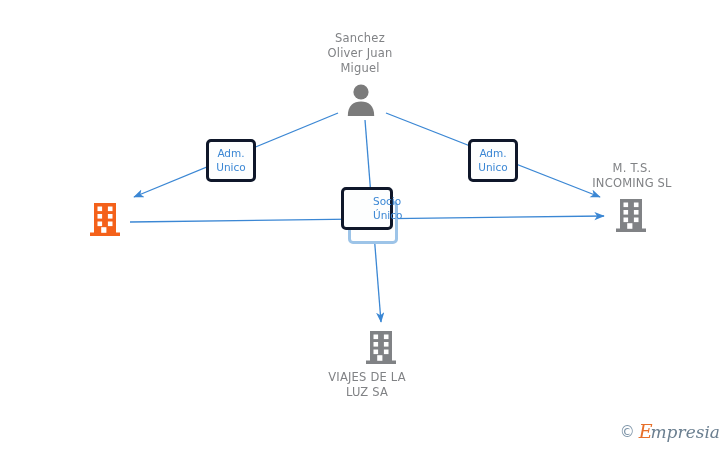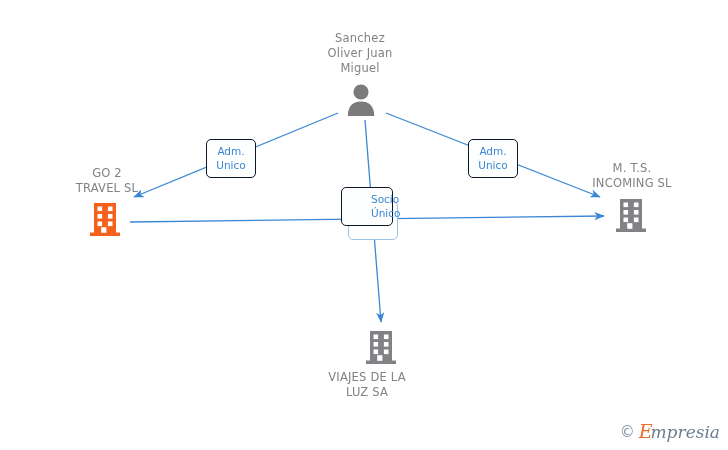--- a/index.html
+++ b/index.html
@@ -27,21 +27,21 @@
     white-space:pre-line;
     user-select:none;
   }
 
   
   .node-icon{position:absolute;}
 
   
   .tag{
     position:absolute;
-    border:1px solid #0f172a;
+    border:3px solid #0f172a;
     border-radius:5px;
     background:#fdfefe;
     color:#3b87d4;
     font-size:10.5px;
     line-height:14px;
     text-align:center;
     padding:4px 6px 5px 6px;
     white-space:pre-line;
     box-sizing:border-box;
     user-select:none;
@@ -100,22 +100,20 @@
 Oliver Juan
 Miguel</div>
 
   <div class="node-icon" style="left:344px;top:82px;width:34px;height:34px;">
     <svg width="34" height="34" viewBox="0 0 34 34" xmlns="http://www.w3.org/2000/svg">
       <circle cx="17" cy="10" r="7.6" fill="#7b7b7b"></circle>
       <path d="M3.8 34 C3.8 23.6 9.6 19.6 17 19.6 C24.4 19.6 30.2 23.6 30.2 34 Z" fill="#7b7b7b"></path>
     </svg>
   </div>
 
-  <div class="node-label" style="left:48px;top:166px;width:118px;">GO 2
-TRAVEL  SL</div>
 
   <div class="node-icon" style="left:88px;top:203px;width:34px;height:33px;">
     <svg width="34" height="33" viewBox="0 0 34 33" xmlns="http://www.w3.org/2000/svg">
       <rect x="6" y="0" width="22" height="30" fill="#f4611a"></rect>
       <rect x="2" y="29.5" width="30" height="3.5" fill="#f4611a"></rect>
       <g fill="#ffffff">
         <rect x="9.5" y="3.5" width="4.6" height="4.6"></rect>
         <rect x="19.9" y="3.5" width="4.6" height="4.6"></rect>
         <rect x="9.5" y="11" width="4.6" height="4.6"></rect>
         <rect x="19.9" y="11" width="4.6" height="4.6"></rect>

